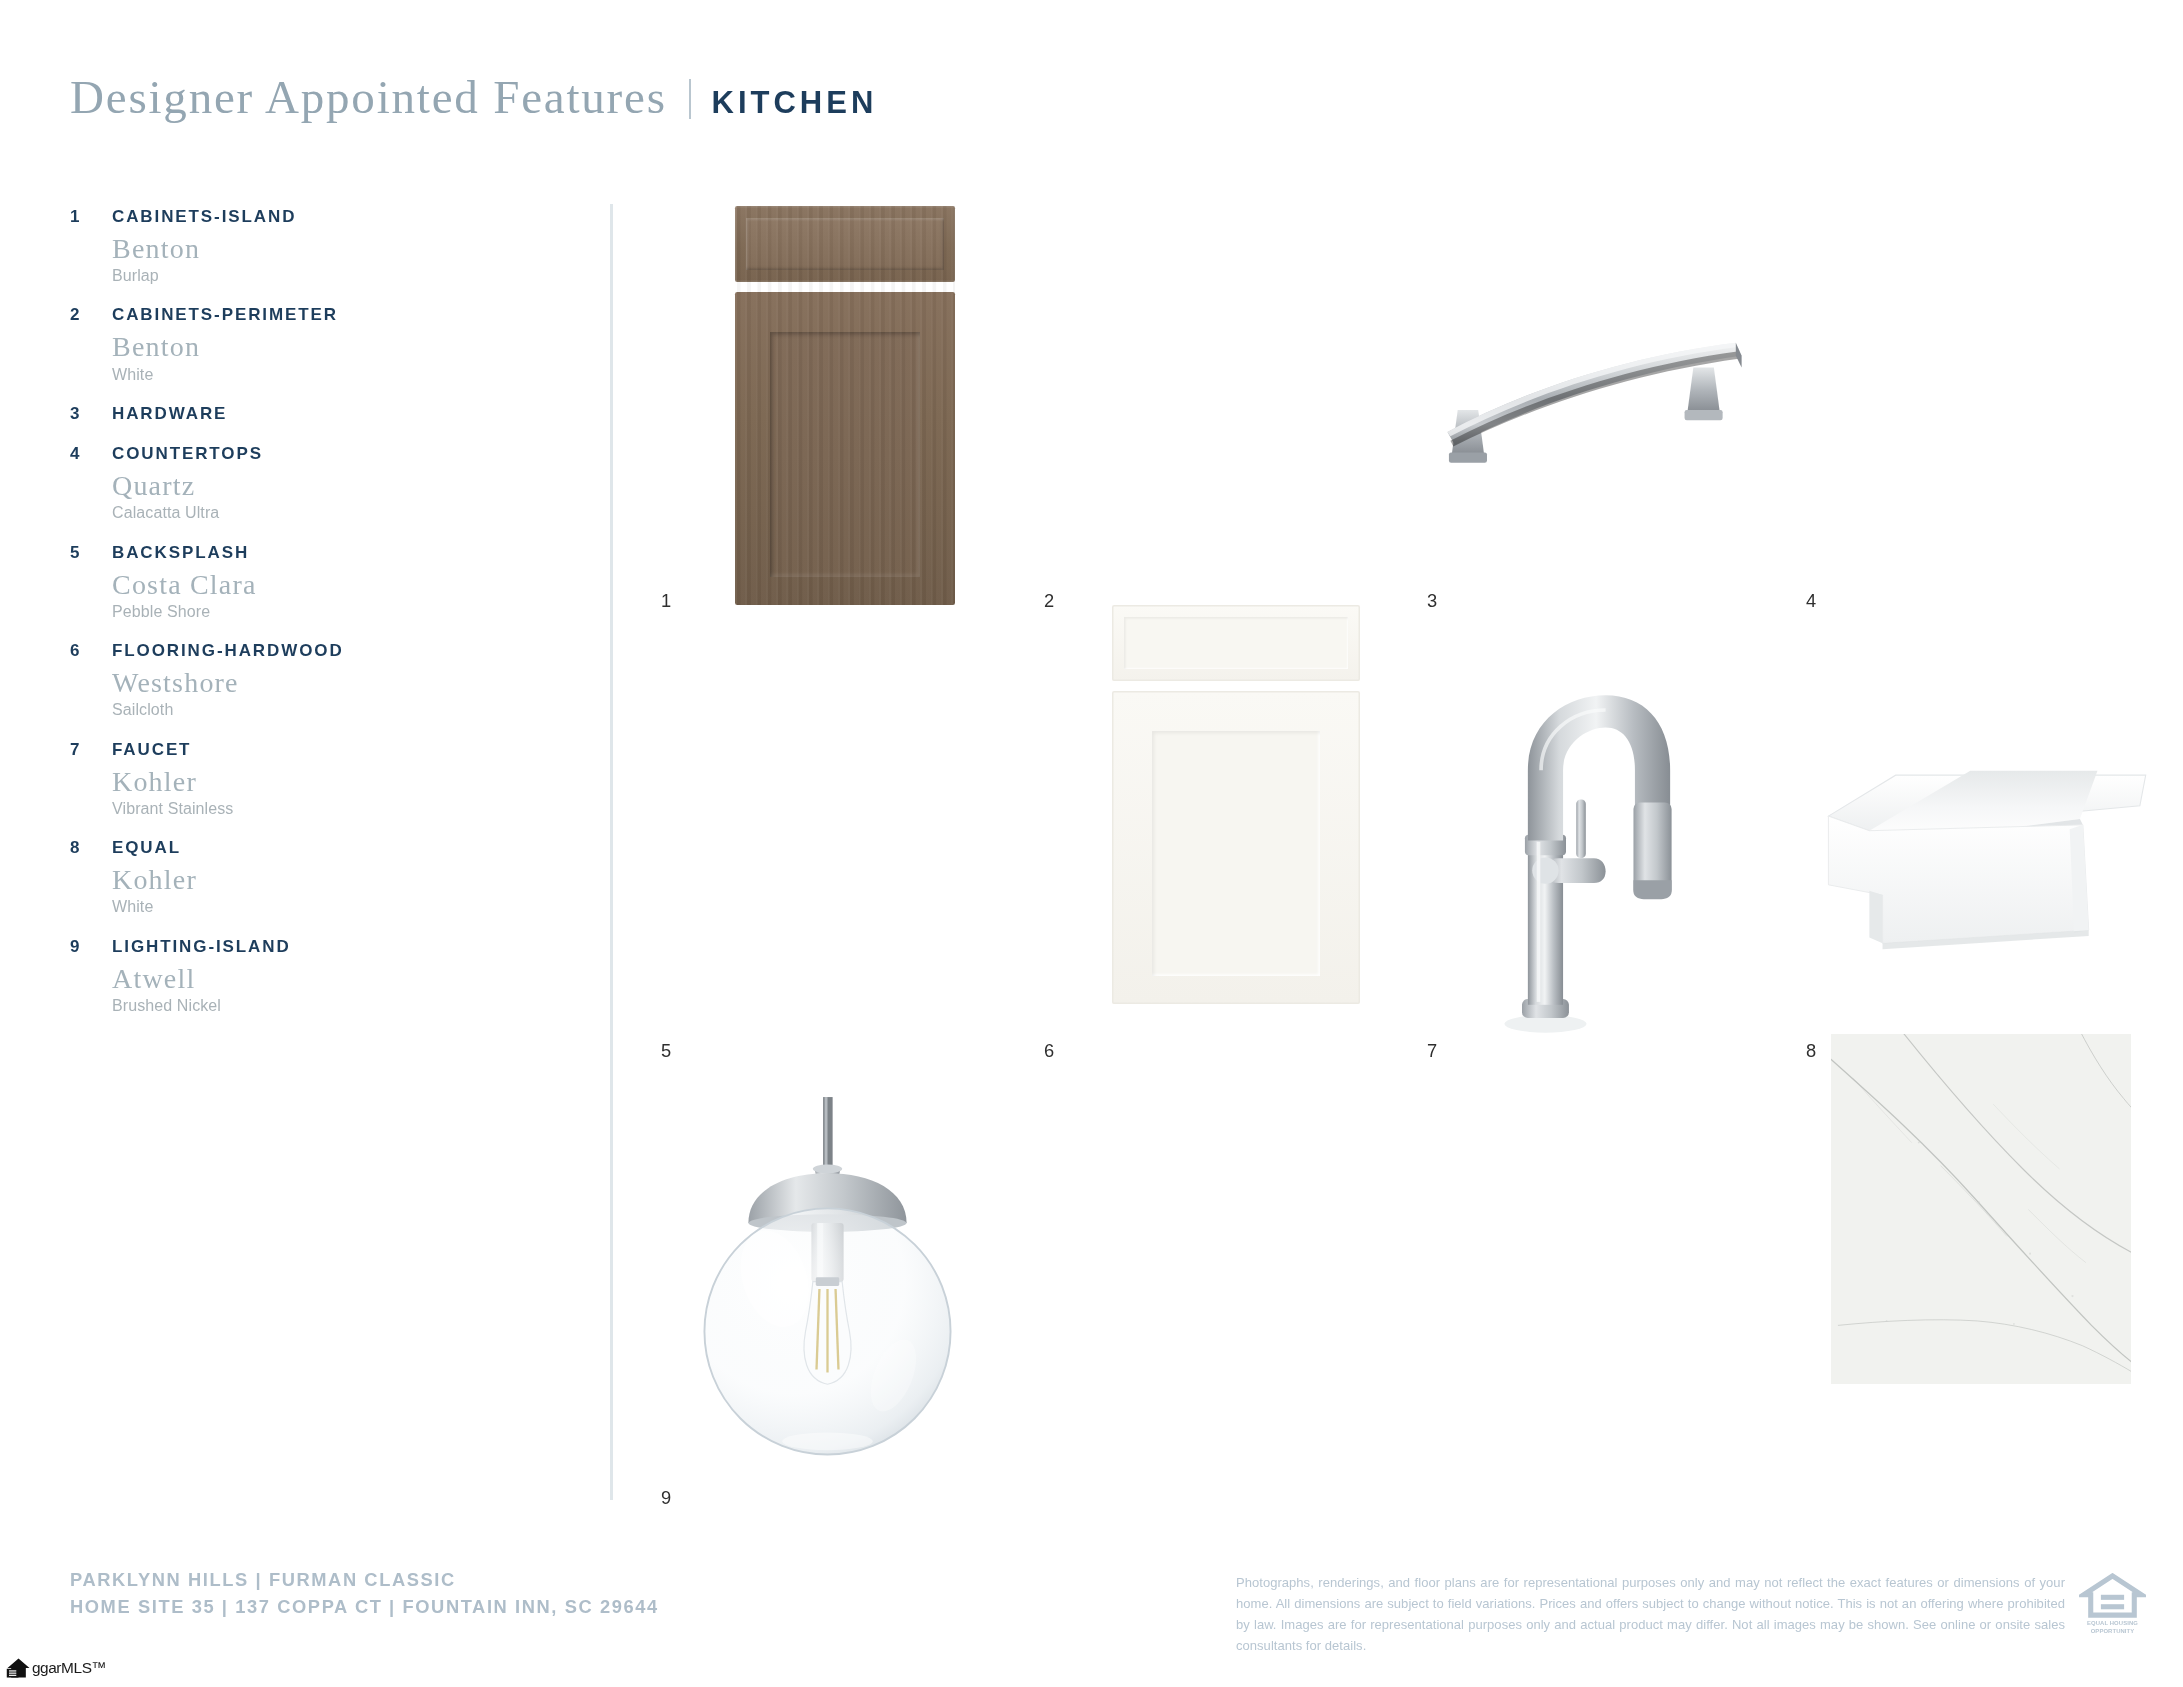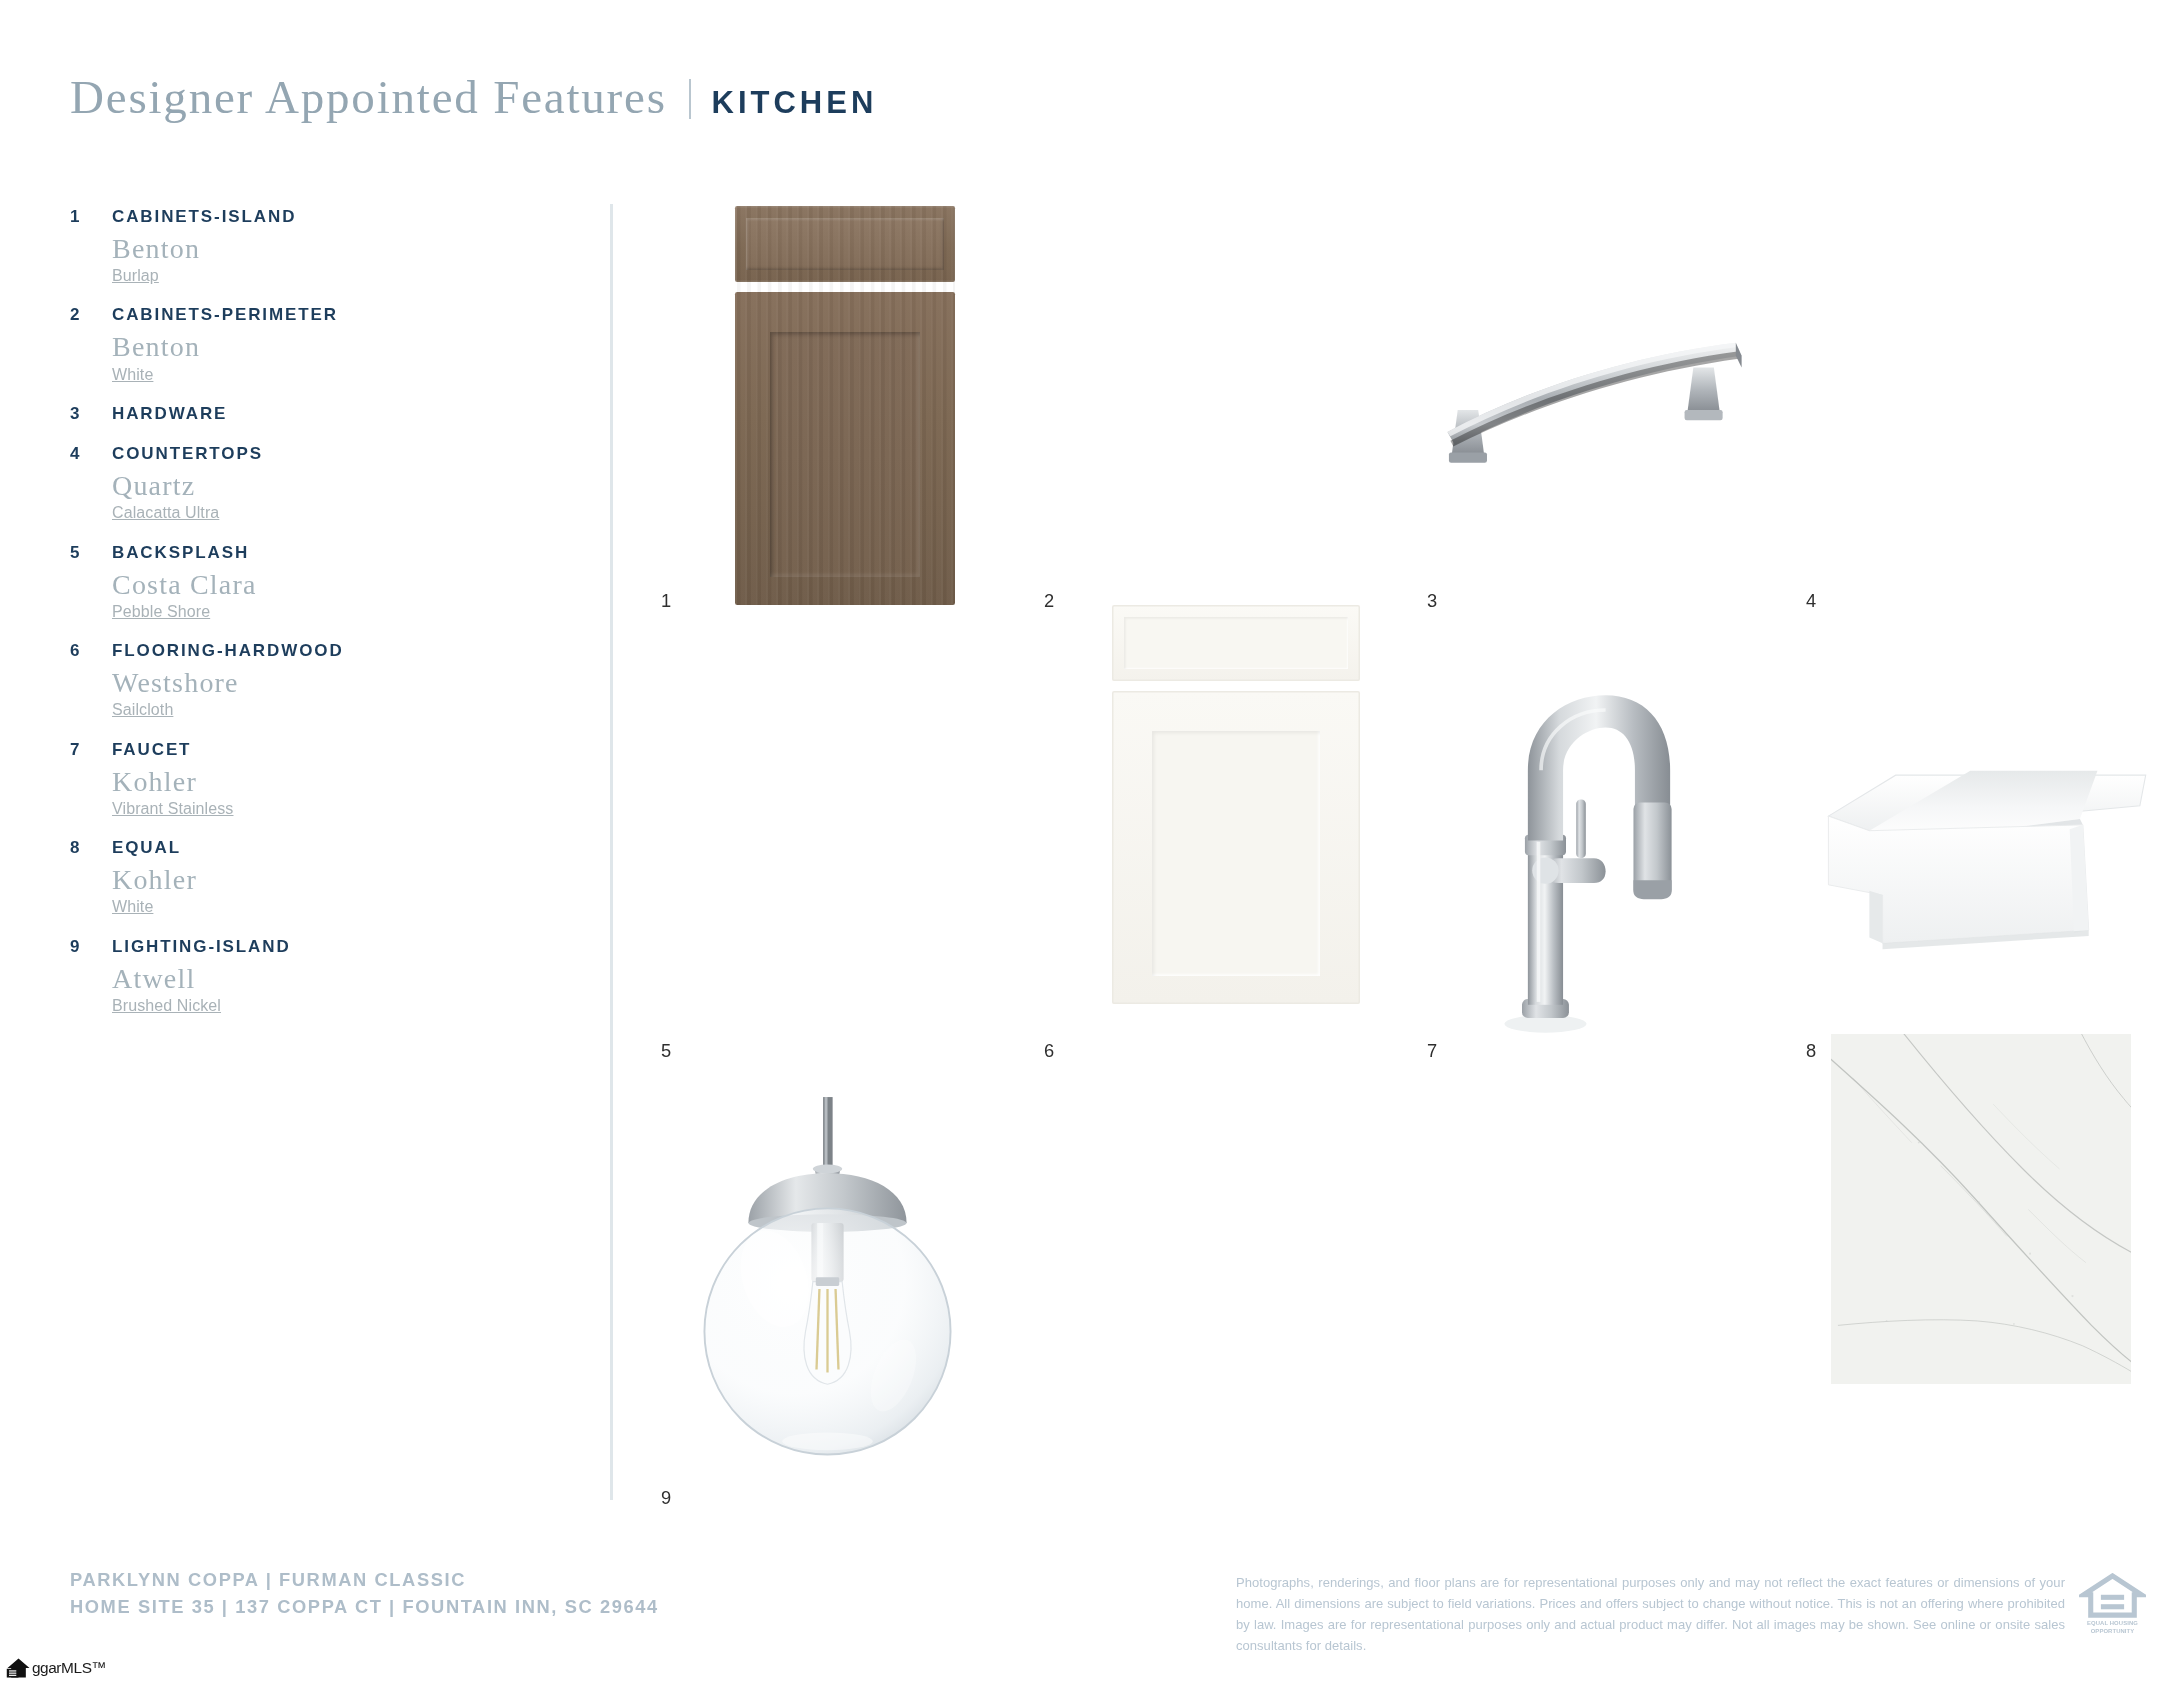--- a/index.html
+++ b/index.html
@@ -44,21 +44,21 @@
   .spec-cat {
     font-size: 17px; font-weight: 700; color: #1d3d5c; letter-spacing: 1.9px;
     white-space: nowrap;
   }
   .spec-body { padding-left: 42px; margin-top: 7px; }
   .spec-name {
     font-family: "Liberation Serif", serif;
     font-size: 28px; color: #a4b2ba; letter-spacing: 1.2px; line-height: 1.05;
   }
   .spec-color {
-    font-size: 16px; color: #a9b2b7; margin-top: 3.7px; letter-spacing: 0.1px; text-decoration: underline;
+    font-size: 16px; color: #a9b2b7; margin-top: 3.7px; letter-spacing: 0.1px;
   }
   .spec-gap { height: 16px; }
 
   
   .vrule {
     position: absolute; left: 610px; top: 204px;
     width: 2.9px; height: 1296px; background: #dfe6ea;
   }
 
   
@@ -471,21 +471,21 @@
         <line x1="211" y1="262" x2="215" y2="372"></line>
       </g>
       <rect x="184" y="246" width="32" height="12" rx="2" fill="#c9ced3"></rect>
 
       <ellipse cx="200" cy="470" rx="62" ry="12" fill="#ffffff" opacity="0.45"></ellipse>
     </svg>
   </div>
   <div class="swatch-caption" style="left:661px; top:1487px;">9</div>
 
   <div class="footer-left">
-    <div class="footer-line">PARKLYNN COPPA  |  FURMAN CLASSIC</div>
+    <div class="footer-line">PARKLYNN HILLS  |  FURMAN CLASSIC</div>
     <div class="footer-line">HOME SITE 35 | 137 COPPA CT | FOUNTAIN INN, SC 29644</div>
   </div>
 
   <div class="disclaimer">Photographs, renderings, and floor plans are for representational purposes only and may not reflect the exact features or dimensions of your home. All dimensions are subject to field variations. Prices and offers subject to change without notice. This is not an offering where prohibited by law. Images are for representational purposes only and actual product may differ. Not all images may be shown. See online or onsite sales consultants for details.</div>
 
   <div class="eho">
     <svg viewBox="0 0 92 62" width="67" height="45">
       <path d="M46 4 L86 30 L76 30 L76 58 L16 58 L16 30 L6 30 Z" fill="none" stroke="#b8c6d2" stroke-width="7"></path>
       <rect x="30" y="30" width="32" height="7" fill="#b8c6d2"></rect>
       <rect x="30" y="43" width="32" height="7" fill="#b8c6d2"></rect>

